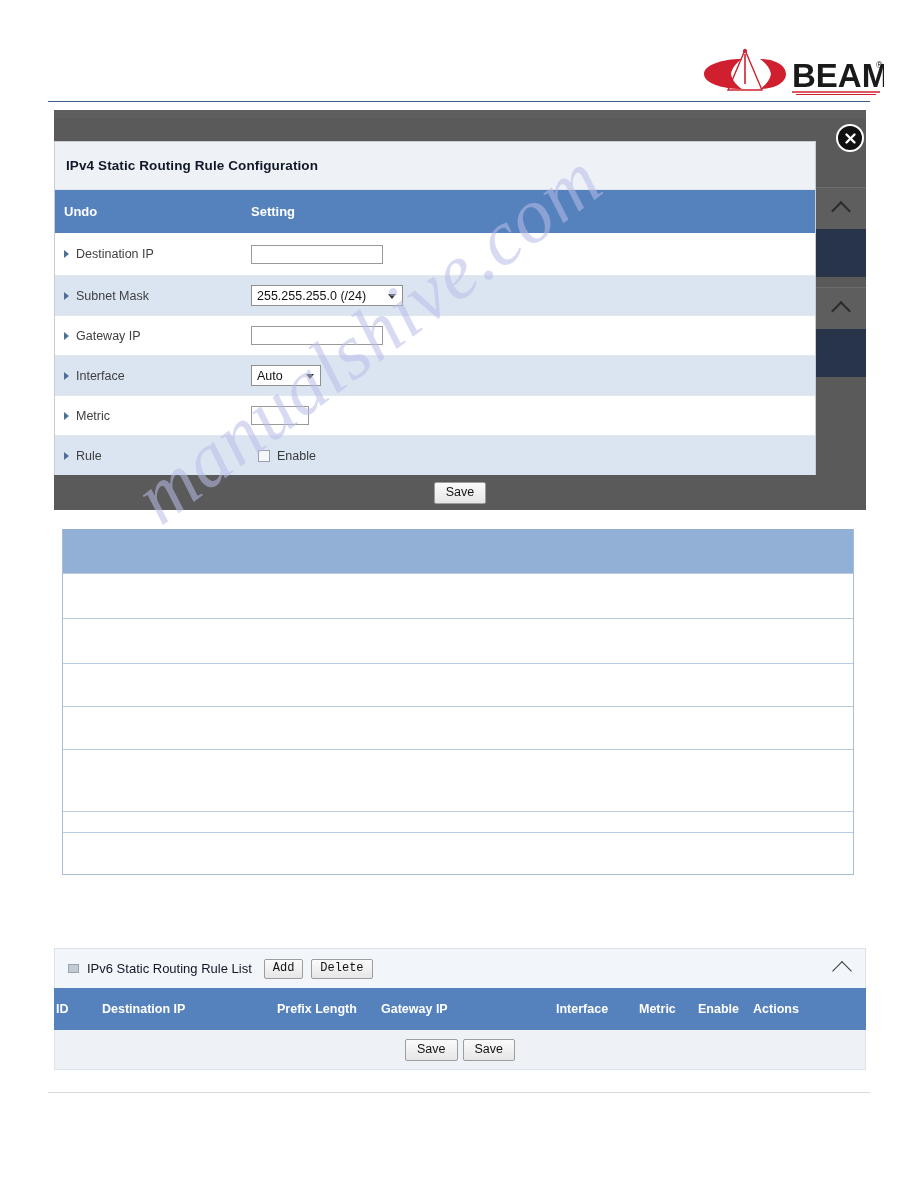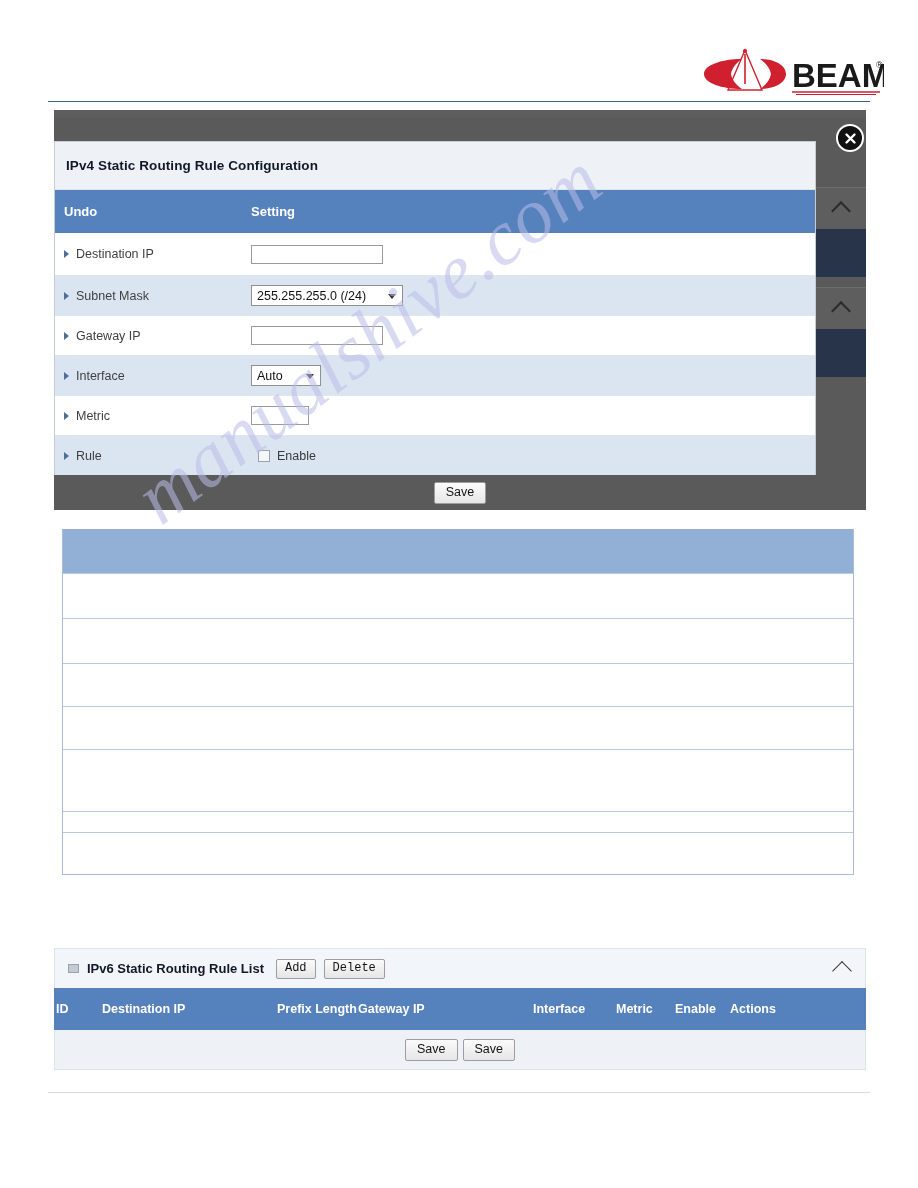--- a/index.html
+++ b/index.html
@@ -272,42 +272,42 @@
     gap: 8px;
   }
   #v6-head .list-icon {
     width: 11px; height: 9px;
     background: #c3cad2;
     border: 1px solid #9aa3ad;
     box-sizing: border-box;
     flex: 0 0 auto;
   }
   #v6-head .v6-title {
-    font-size: 13px; font-weight: bold; color: #111827;
+    font-size: 13px; font-weight: normal; color: #111827;
     margin-right: 4px;
   }
   #v6-head .spacer { flex: 1; }
   #v6-head .chev-up {
     width: 13px; height: 13px;
     border-left: 1.6px solid #3a3a3a;
     border-top: 1.6px solid #3a3a3a;
     transform: rotate(45deg);
     margin-top: 5px; margin-right: 6px;
   }
   #v6-cols {
     height: 42px;
     background: #5581bd;
     display: flex; align-items: center;
     color: #ffffff; font-size: 12.5px; font-weight: bold;
     box-sizing: border-box;
   }
   #v6-cols .col { white-space: nowrap; }
   #v6-cols .c-id     { width: 46px;  padding-left: 2px; }
   #v6-cols .c-dest   { width: 175px; }
-  #v6-cols .c-prefix { width: 81px; }
+  #v6-cols .c-prefix { width: 104px; }
   #v6-cols .c-gw     { width: 175px; }
   #v6-cols .c-if     { width: 83px;  }
   #v6-cols .c-metric { width: 59px;  }
   #v6-cols .c-enable { width: 48px;  }
   #v6-cols .c-actions{ width: 60px; text-align: center;  }
   #v6-foot {
     height: 40px;
     background: #eef2f7;
     border: 1px solid #dde3ea;
     border-top: none;

